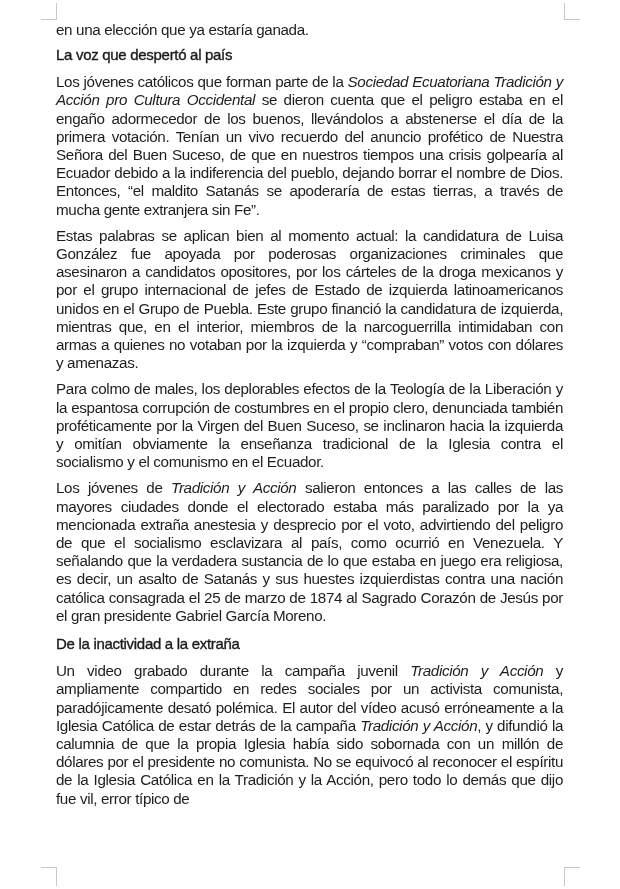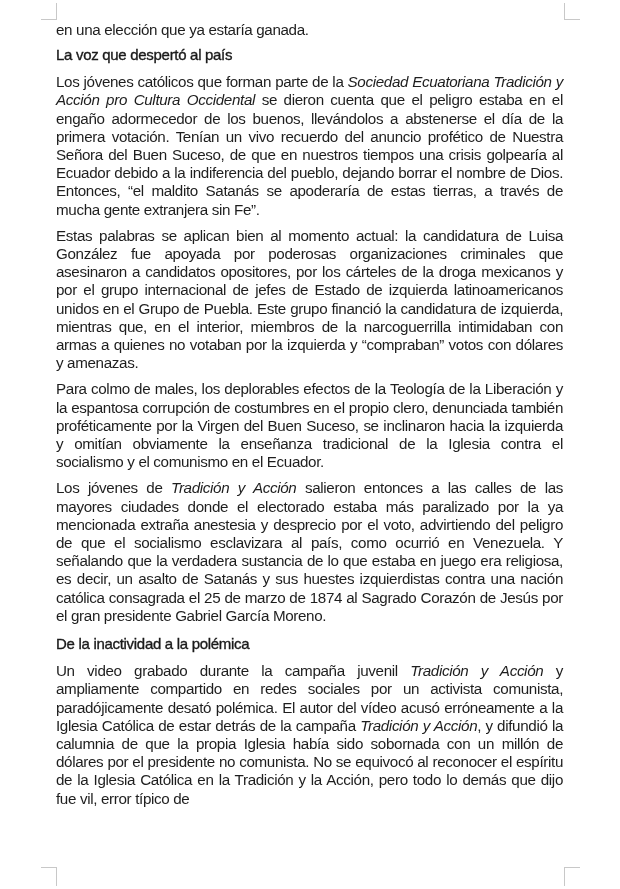--- a/index.html
+++ b/index.html
@@ -36,17 +36,17 @@
     <h2>La voz que despertó al país</h2>
 
     <p><span>Los jóvenes católicos que forman parte de la </span><em>Sociedad Ecuatoriana Tradición y Acción pro Cultura Occidental</em><span> se dieron cuenta que el peligro estaba en el engaño adormecedor de los buenos, llevándolos a abstenerse el día de la primera votación. Tenían un vivo recuerdo del anuncio profético de Nuestra Señora del Buen Suceso, de que en nuestros tiempos una crisis golpearía al Ecuador debido a la indiferencia del pueblo, dejando borrar el nombre de Dios. Entonces, “el maldito Satanás se apoderaría de estas tierras, a través de mucha gente extranjera sin Fe”.</span></p>
 
     <p>Estas palabras se aplican bien al momento actual: la candidatura de Luisa González fue apoyada por poderosas organizaciones criminales que asesinaron a candidatos opositores, por los cárteles de la droga mexicanos y por el grupo internacional de jefes de Estado de izquierda latinoamericanos unidos en el Grupo de Puebla. Este grupo financió la candidatura de izquierda, mientras que, en el interior, miembros de la narcoguerrilla intimidaban con armas a quienes no votaban por la izquierda y “compraban” votos con dólares y amenazas.</p>
 
     <p>Para colmo de males, los deplorables efectos de la Teología de la Liberación y la espantosa corrupción de costumbres en el propio clero, denunciada también proféticamente por la Virgen del Buen Suceso, se inclinaron hacia la izquierda y omitían obviamente la enseñanza tradicional de la Iglesia contra el socialismo y el comunismo en el Ecuador.</p>
 
     <p><span>Los jóvenes de </span><em>Tradición y Acción</em><span> salieron entonces a las calles de las mayores ciudades donde el electorado estaba más paralizado por la ya mencionada extraña anestesia y desprecio por el voto, advirtiendo del peligro de que el socialismo esclavizara al país, como ocurrió en Venezuela. Y señalando que la verdadera sustancia de lo que estaba en juego era religiosa, es decir, un asalto de Satanás y sus huestes izquierdistas contra una nación católica consagrada el 25 de marzo de 1874 al Sagrado Corazón de Jesús por el gran presidente Gabriel García Moreno.</span></p>
 
-    <h2>De la inactividad a la polémica</h2>
+    <h2>De la inactividad a la extraña</h2>
 
     <p><span>Un video grabado durante la campaña juvenil </span><em>Tradición y Acción</em><span> y ampliamente compartido en redes sociales por un activista comunista, paradójicamente desató polémica. El autor del vídeo acusó erróneamente a la Iglesia Católica de estar detrás de la campaña </span><em>Tradición y Acción</em><span>, y difundió la calumnia de que la propia Iglesia había sido sobornada con un millón de dólares por el presidente no comunista. No se equivocó al reconocer el espíritu de la Iglesia Católica en la Tradición y la Acción, pero todo lo demás que dijo fue vil, error típico de</span></p>
   </div>
 </div>
 
 </body></html>

